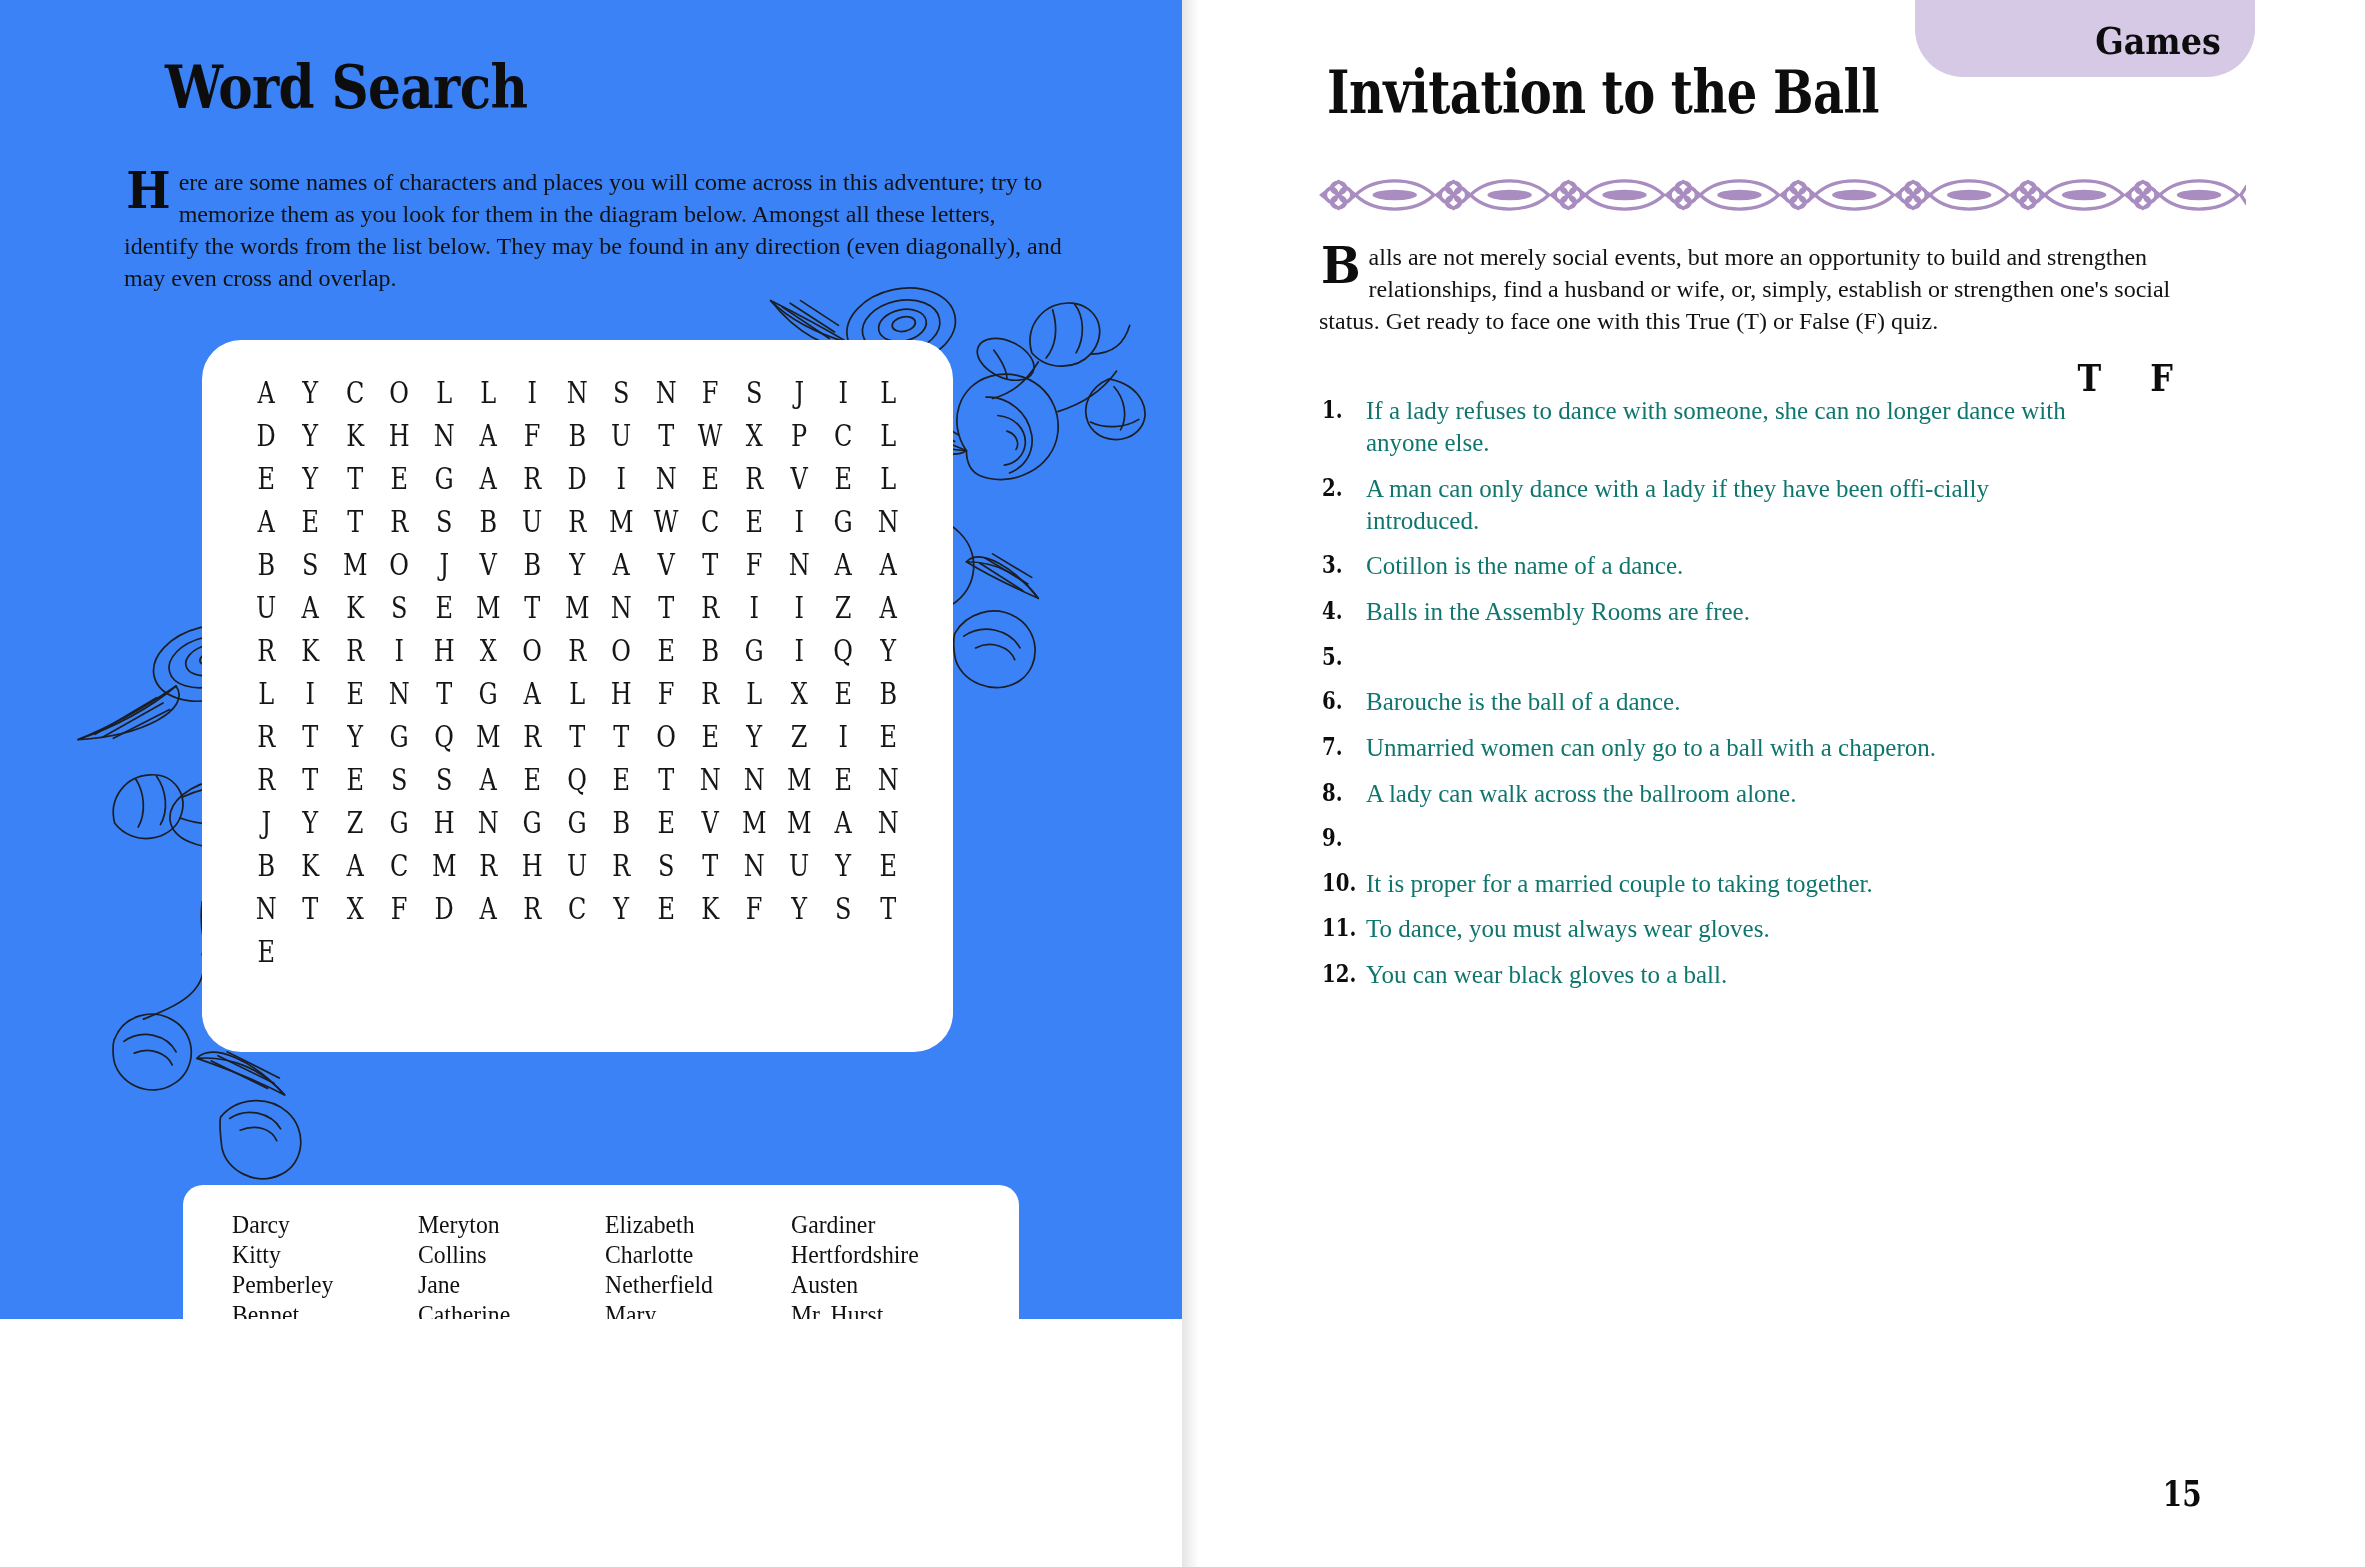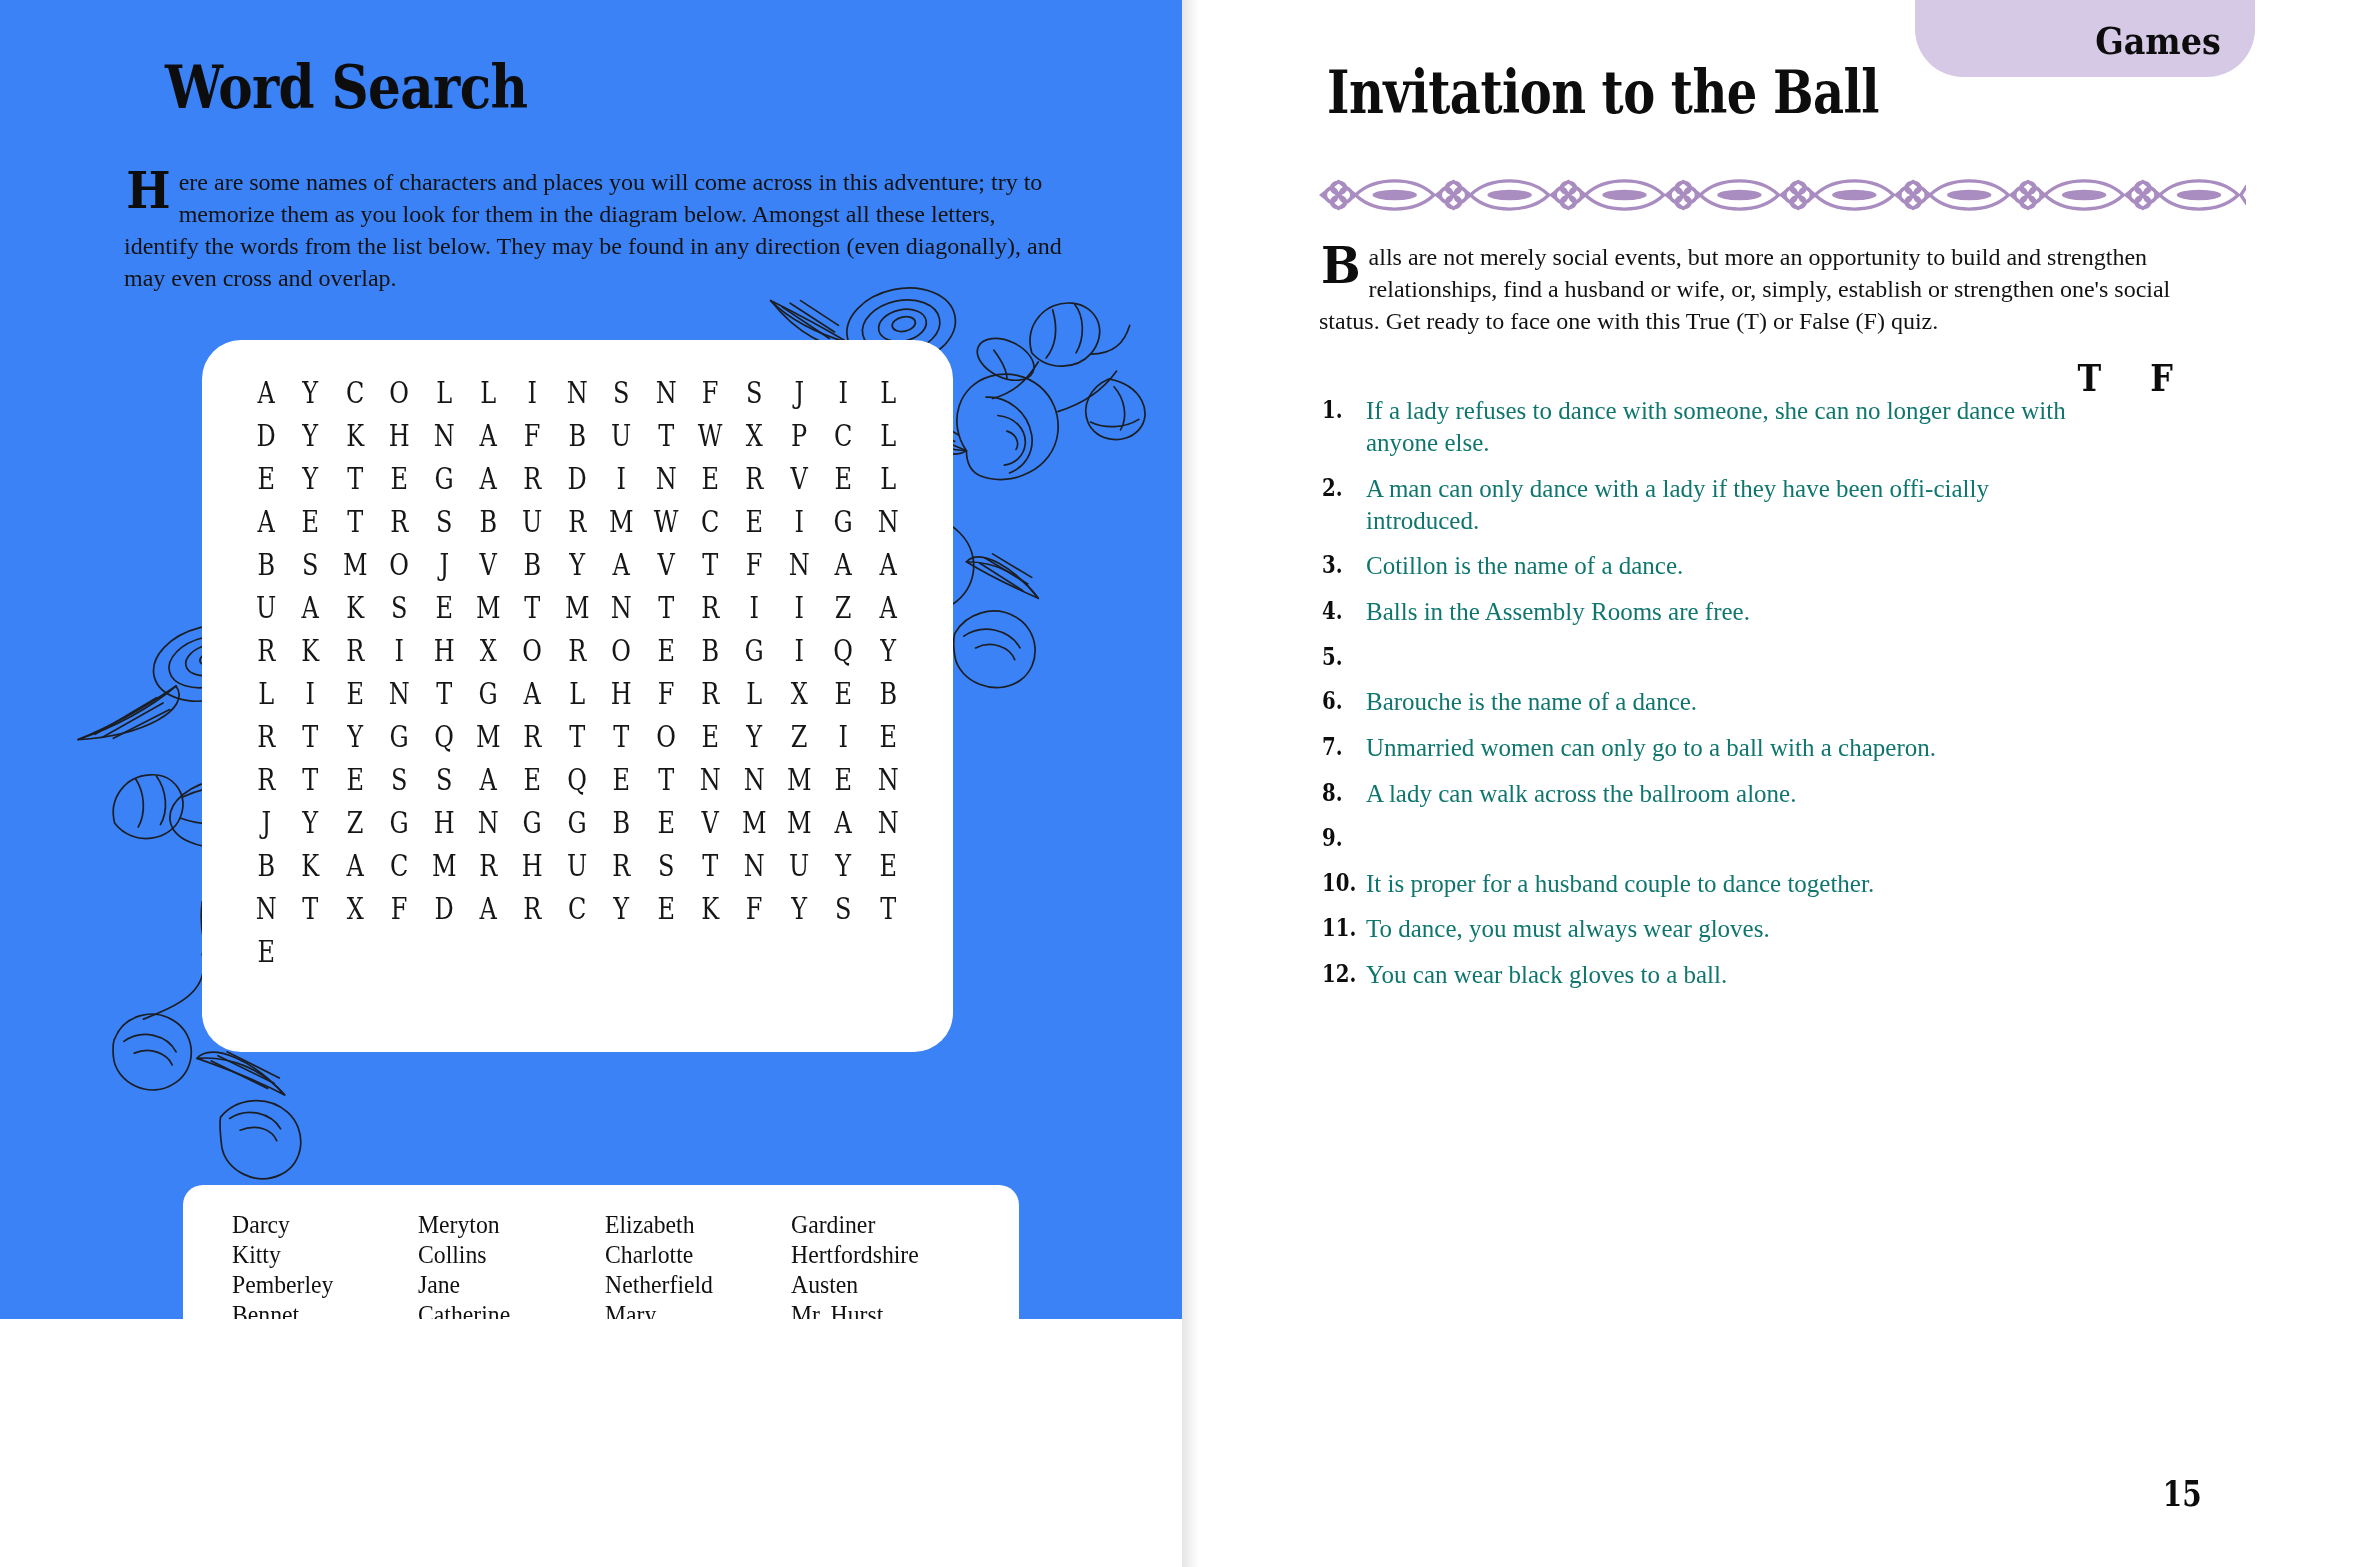--- a/index.html
+++ b/index.html
@@ -611,36 +611,36 @@
         </div>
         <div class="qitem">
           <div class="qnum">4.</div>
           <div class="qtext">Balls in the Assembly Rooms are free.</div>
         </div>
         <div class="qitem">
           <div class="qnum">5.</div>
         </div>
         <div class="qitem">
           <div class="qnum">6.</div>
-          <div class="qtext">Barouche is the name of a dance.</div>
+          <div class="qtext">Barouche is the ball of a dance.</div>
         </div>
         <div class="qitem">
           <div class="qnum">7.</div>
           <div class="qtext">Unmarried women can only go to a ball with a chaperon.</div>
         </div>
         <div class="qitem">
           <div class="qnum">8.</div>
           <div class="qtext">A lady can walk across the ballroom alone.</div>
         </div>
         <div class="qitem">
           <div class="qnum">9.</div>
         </div>
         <div class="qitem">
           <div class="qnum">10.</div>
-          <div class="qtext">It is proper for a husband couple to dance together.</div>
+          <div class="qtext">It is proper for a married couple to taking together.</div>
         </div>
         <div class="qitem">
           <div class="qnum">11.</div>
           <div class="qtext">To dance, you must always wear gloves.</div>
         </div>
         <div class="qitem">
           <div class="qnum">12.</div>
           <div class="qtext">You can wear black gloves to a ball.</div>
         </div>
       </div>

